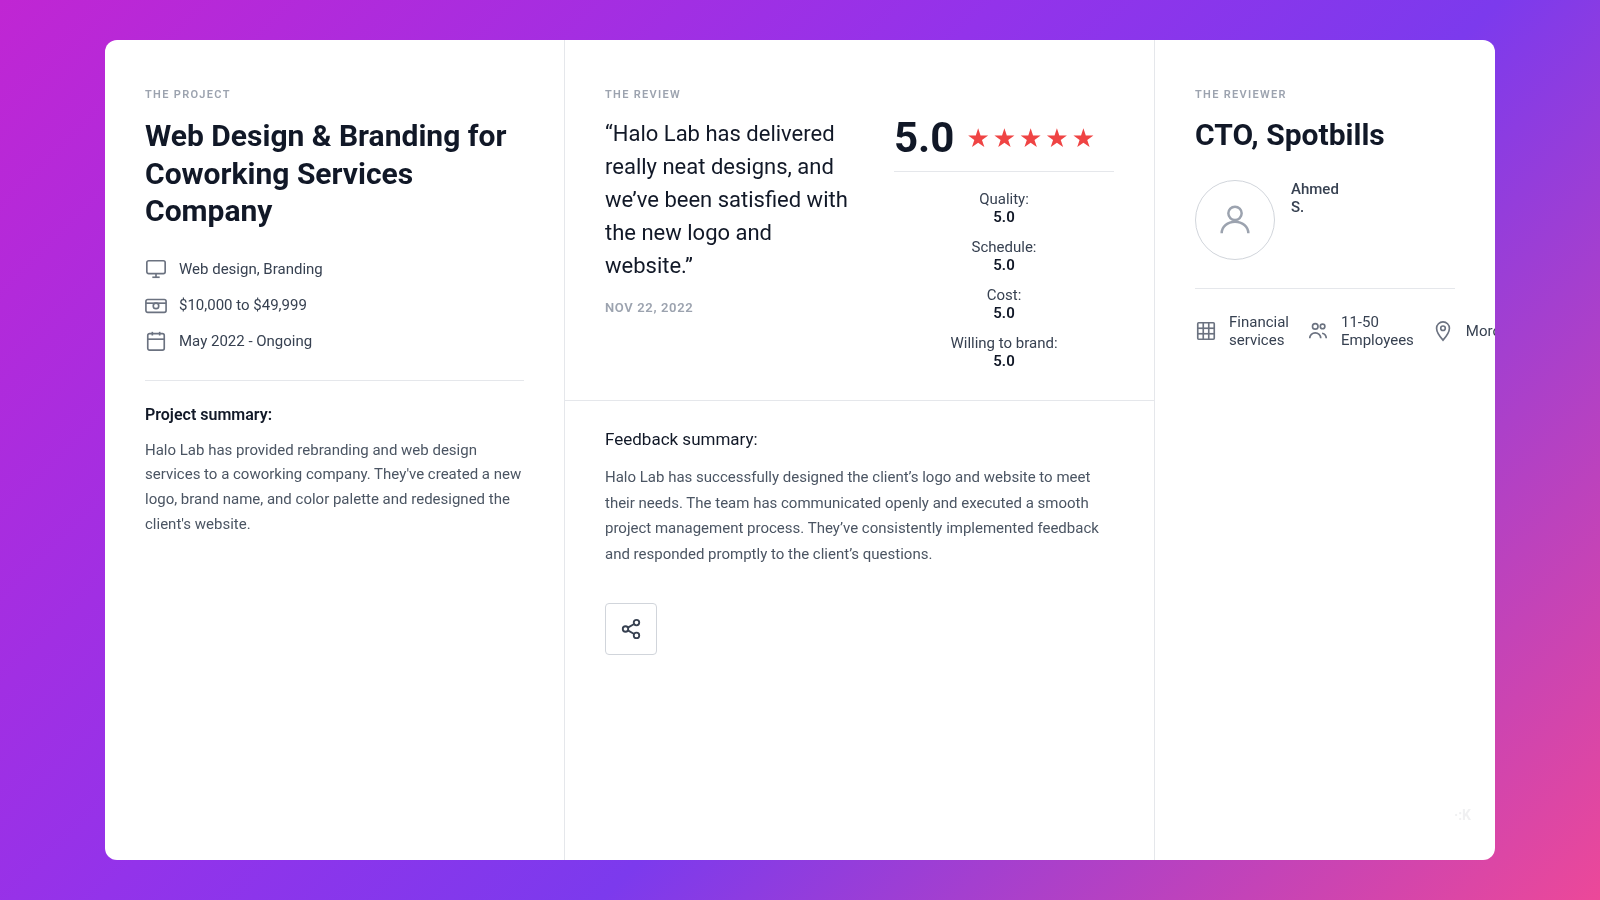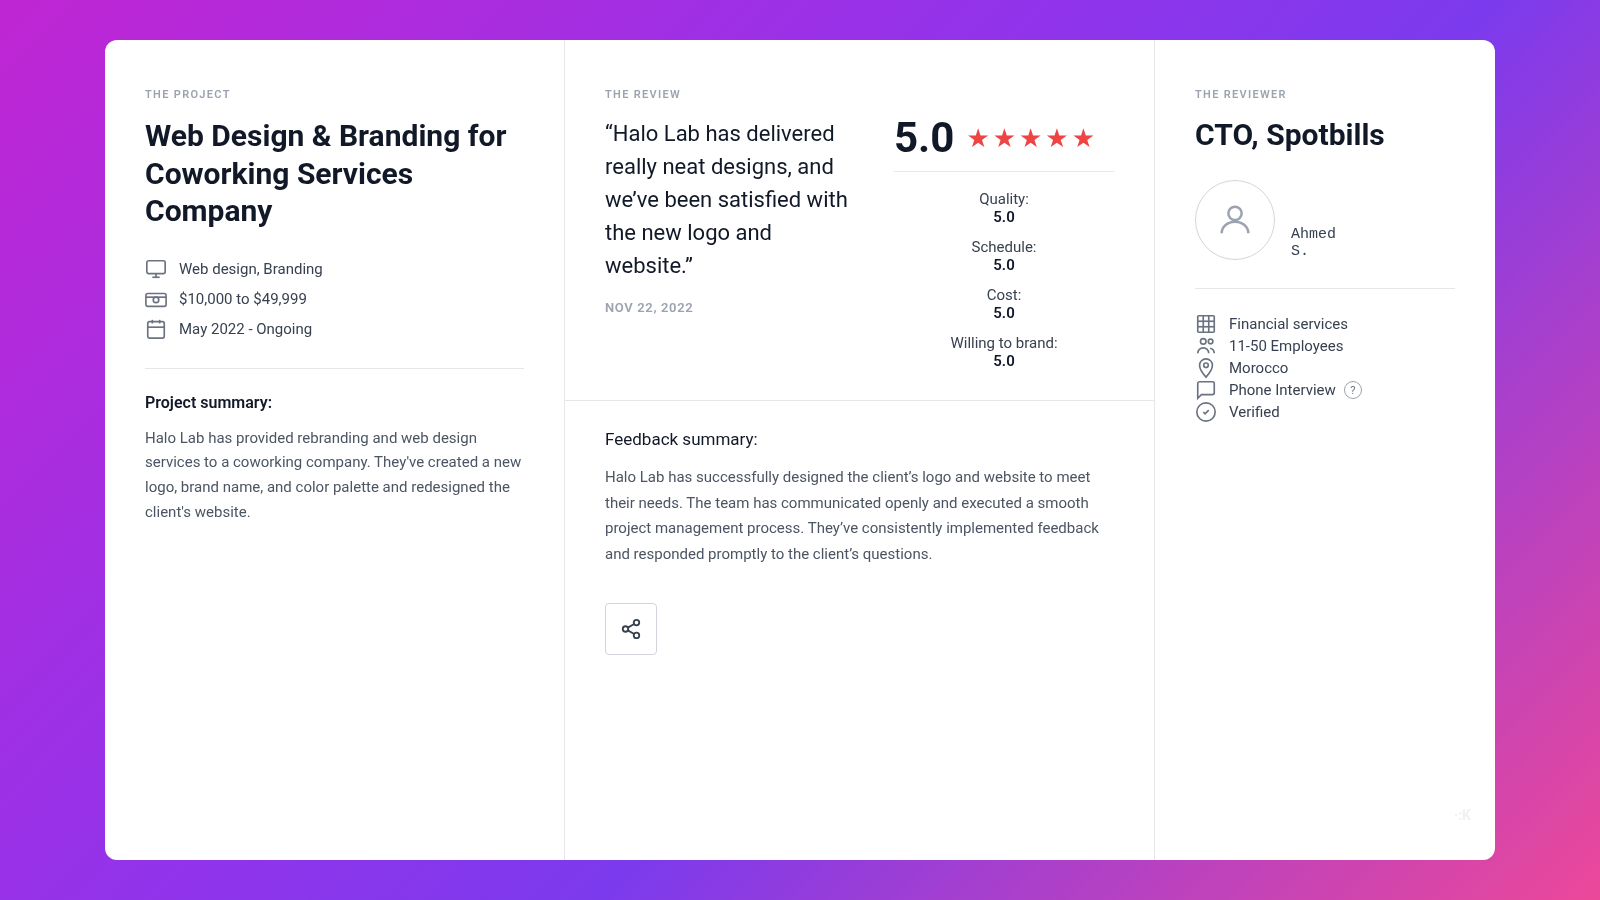--- a/index.html
+++ b/index.html
@@ -55,21 +55,21 @@
       font-size: 30px;
       font-weight: 700;
       color: #111827;
       line-height: 1.25;
       margin-bottom: 28px;
     }
 
     .project-meta {
       display: flex;
       flex-direction: column;
-      gap: 8px;
+      gap: 14px;
       margin-bottom: 28px;
     }
 
     .meta-item {
       display: flex;
       align-items: center;
       gap: 12px;
       color: #374151;
       font-size: 15px;
     }
@@ -240,24 +240,23 @@
     
     .reviewer-name {
       font-size: 30px;
       font-weight: 700;
       color: #111827;
       margin-bottom: 28px;
     }
 
     .reviewer-avatar-row {
       display: flex;
-      align-items: flex-end;
+      align-items: flex-start;
       gap: 16px;
       margin-bottom: 28px;
-      font-family: Liberation Mono, monospace;
     }
 
     .avatar-circle {
       width: 80px;
       height: 80px;
       border-radius: 50%;
       border: 1px solid #d1d5db;
       display: flex;
       align-items: center;
       justify-content: center;
@@ -265,21 +264,22 @@
     }
 
     .reviewer-divider {
       border: none;
       border-top: 1px solid #e5e7eb;
       margin: 0 0 24px 0;
     }
 
     .reviewer-details {
       display: flex;
-      flex-direction: column;
+      flex-direction: row;
+      gap: 18px;
     }
 
     .detail-item {
       display: flex;
       align-items: center;
       gap: 12px;
       font-size: 15px;
       color: #374151;
     }
 

